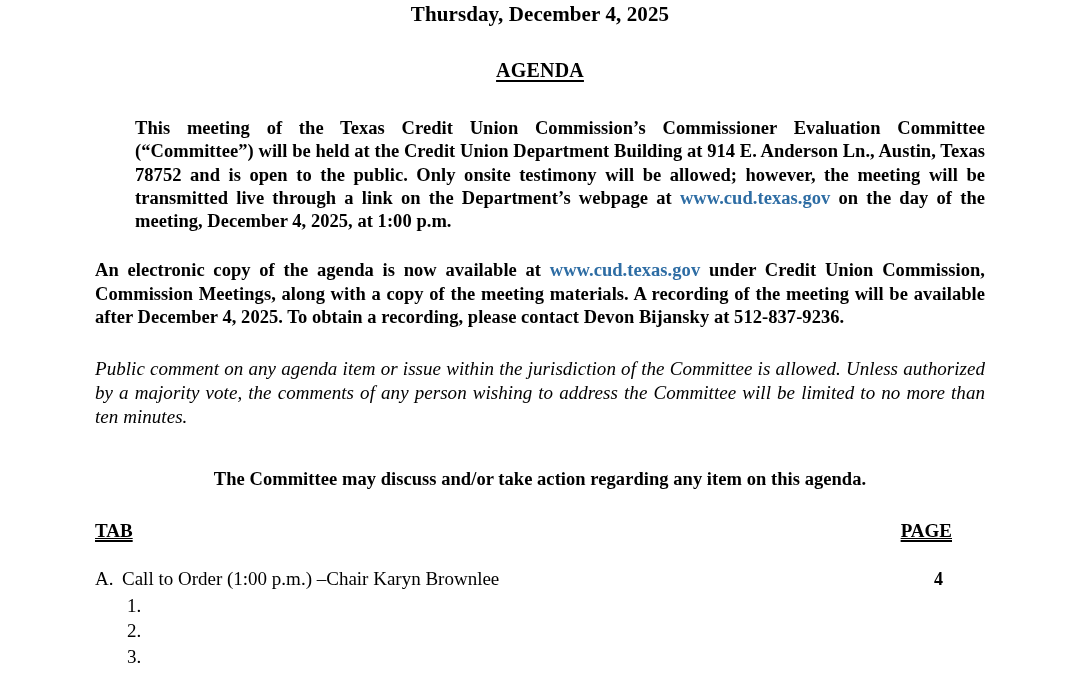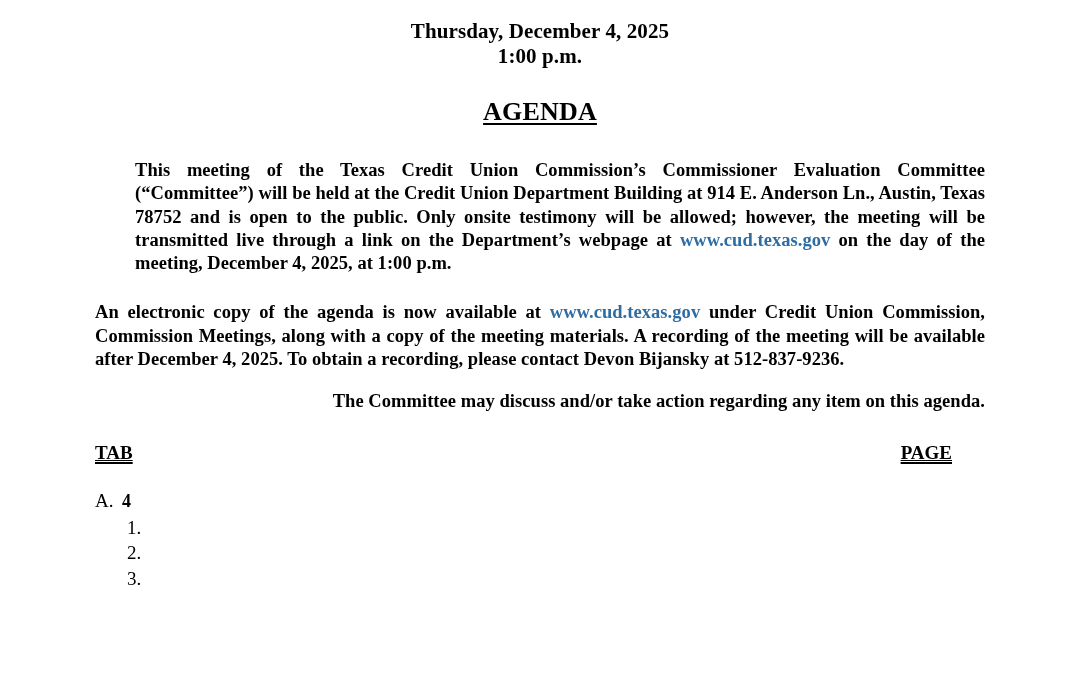--- a/index.html
+++ b/index.html
@@ -25,26 +25,26 @@
 
   
   .meeting-date,
   .meeting-time {
     text-align: center;
     font-weight: bold;
     font-size: 21px;
     line-height: 25px;
     letter-spacing: .1px;
   }
-  .meeting-date { padding-top: 19px; }
+  .meeting-date { padding-top: 2px; }
 
   .agenda-title {
     text-align: center;
     font-weight: bold;
-    font-size: 26px;
+    font-size: 20px;
     line-height: 30px;
     margin-top: 28px;
     letter-spacing: .2px;
   }
   .agenda-title span {
     text-decoration: underline;
     text-underline-offset: 3px;
     text-decoration-thickness: 2px;
   }
 
@@ -61,22 +61,22 @@
 
   .para.italic {
     font-style: italic;
     font-weight: normal;
     font-size: 19px;
     line-height: 24px;
     margin-top: 28px;
   }
 
   .para.left {
-    text-align: right;
-    margin-top: 19px;
+    text-align: center;
+    margin-top: 39px;
   }
 
   .link {
     color: #2e6da4;
     font-weight: bold;
     text-decoration: none;
   }
 
   
   .col-head-row {
@@ -134,39 +134,40 @@
     flex: 0 0 31px;
   }
 </style>
 </head>
 <body>
 
 <div class="page">
   <div class="content">
 
     <div class="meeting-date">Thursday, December 4, 2025</div>
-    <div class="meeting-time">1:00 p.m.</div>
 
     <div class="agenda-title"><span>AGENDA</span></div>
 
     <p class="para first"><span>This meeting of the Texas Credit Union Commission’s Commissioner Evaluation Committee (“Committee”) will be held at the Credit Union Department Building at 914 E. Anderson Ln., Austin, Texas 78752 and is open to the public. Only onsite testimony will be allowed; however, the meeting will be transmitted live through a link on the Department’s webpage at </span><a class="link" href="#" style="color: rgb(46, 109, 164);">www.cud.texas.gov</a><span> on the day of the meeting, December 4, 2025, at 1:00 p.m.</span></p>
 
     <p class="para"><span>An electronic copy of the agenda is now available at </span><a class="link" href="#" style="color: rgb(46, 109, 164);">www.cud.texas.gov</a><span> under Credit Union Commission, Commission Meetings, along with a copy of the meeting materials. A recording of the meeting will be available after December 4, 2025. To obtain a recording, please contact Devon Bijansky at 512-837-9236.</span></p>
 
+    <p class="para italic">Public comment on any agenda item or issue within the jurisdiction of the Committee is allowed. Unless authorized by a majority vote, the comments of any person wishing to address the Committee will be limited to no more than ten minutes.</p>
 
     <p class="para left">The Committee may discuss and/or take action regarding any item on this agenda.</p>
 
     <div class="col-head-row">
       <div class="tab-head"><span class="u">TAB</span></div>
       <div class="page-head"><span class="u">PAGE</span></div>
     </div>
 
     <div class="agenda-list">
       <div class="agenda-item-row">
         <span class="marker">A.</span>
+        <span class="label">Call to Order (1:00 p.m.) –Chair Karyn Brownlee</span>
         <span class="page-num">4</span>
       </div>
       <div class="subitems">
         <div class="subitem-row">
           <span class="marker">1.</span>
         </div>
         <div class="subitem-row">
           <span class="marker">2.</span>
         </div>
         <div class="subitem-row">

